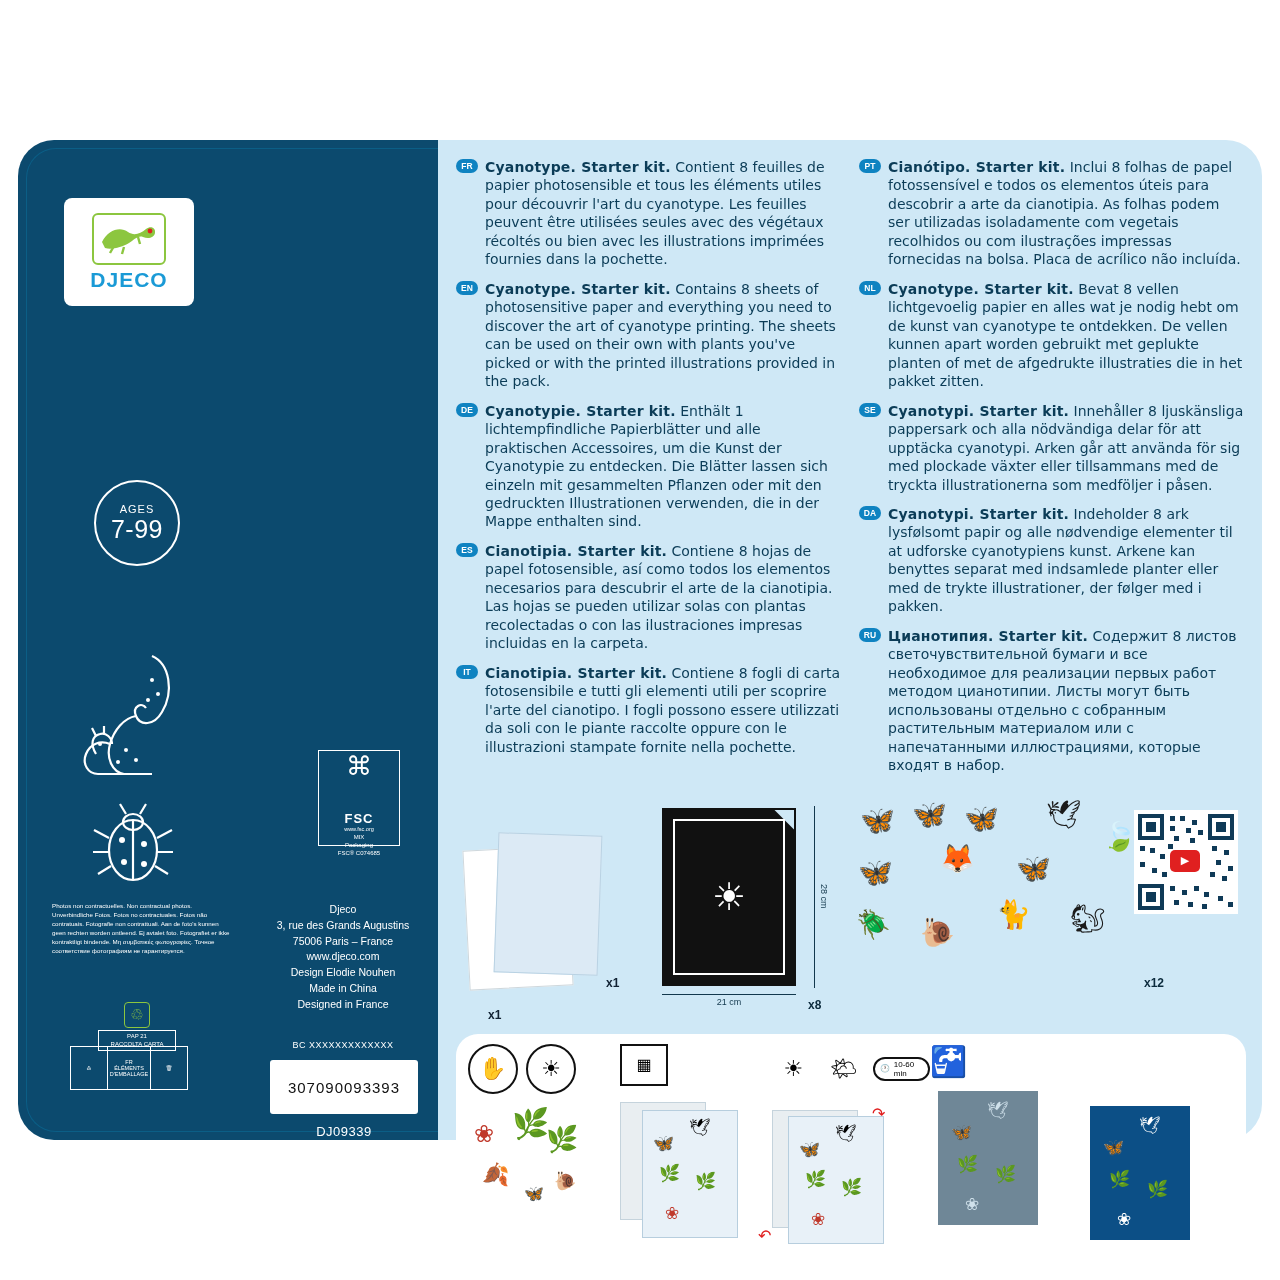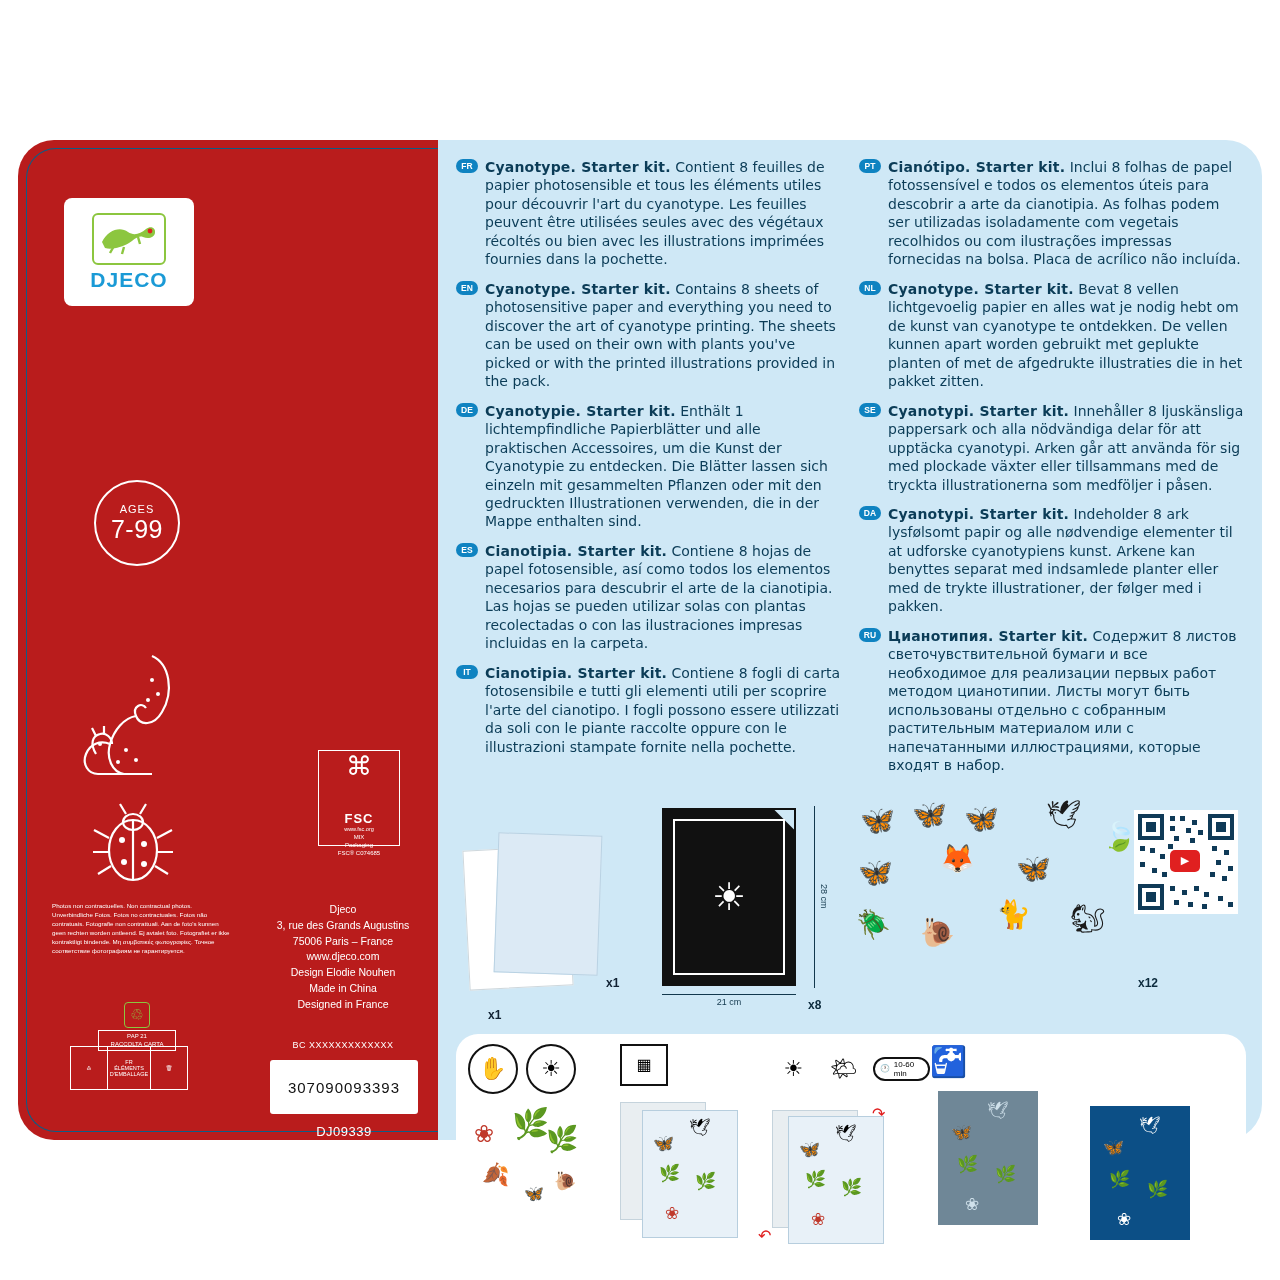--- a/index.html
+++ b/index.html
@@ -14,21 +14,21 @@
   .package {
     position:absolute;
     left:18px; top:140px;
     width:1244px; height:1000px;
     display:flex;
   }
   
   .left-panel {
     position:relative;
     width:420px;
-    background:#b91c1c;
+    background:#0c4a6e;
     border-top-left-radius:36px;
     border-bottom-left-radius:36px;
   }
   .left-inner-border {
     position:absolute;
     left:8px; top:8px; right:0; bottom:8px;
     border:1.5px solid #0b5e86;
     border-right:none;
     border-top-left-radius:30px;
     border-bottom-left-radius:30px;
@@ -426,21 +426,21 @@
         <span class="sticker-glyph" style="left:108px;top:4px;">🦋</span>
         <span class="sticker-glyph" style="left:190px;top:0px;">🕊</span>
         <span class="sticker-glyph" style="left:246px;top:22px;">🍃</span>
         <span class="sticker-glyph" style="left:2px;  top:58px;">🦋</span>
         <span class="sticker-glyph" style="left:84px; top:44px;">🦊</span>
         <span class="sticker-glyph" style="left:0px;  top:110px;">🪲</span>
         <span class="sticker-glyph" style="left:64px; top:118px;">🐌</span>
         <span class="sticker-glyph" style="left:140px;top:100px;">🐈</span>
         <span class="sticker-glyph" style="left:214px;top:104px;">🐿</span>
         <span class="sticker-glyph" style="left:160px;top:54px;">🦋</span>
-        <span class="qty-label" style="left:282px; top:178px;">x12</span>
+        <span class="qty-label" style="left:288px; top:178px;">x12</span>
       </div>
 
       <div class="qr-box">
         <svg width="104" height="104" viewBox="0 0 104 104">
           <rect width="104" height="104" fill="#ffffff"></rect>
           <g fill="#0f3a57">
             <rect x="4" y="4" width="26" height="26"></rect>
               <rect x="8" y="8" width="18" height="18" fill="#fff"></rect>
               <rect x="12" y="12" width="10" height="10"></rect>
             <rect x="74" y="4" width="26" height="26"></rect>

